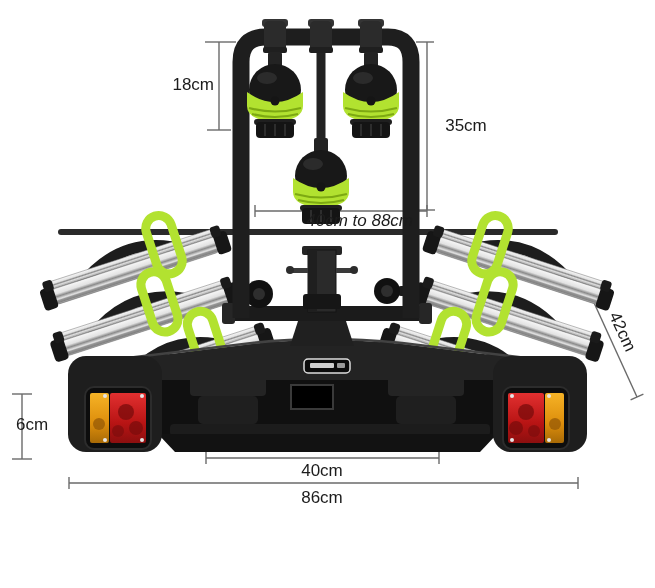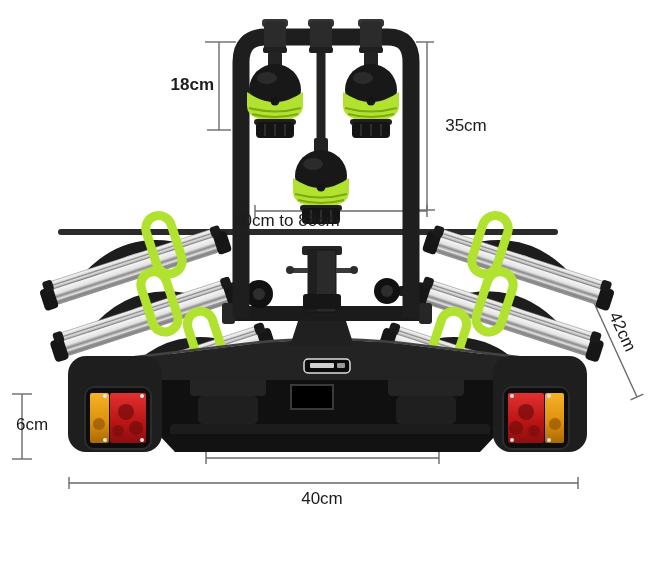--- a/index.html
+++ b/index.html
@@ -5,27 +5,27 @@
   html,body { margin:0; padding:0; background:#ffffff; }
   #stage {
     position:relative; width:655px; height:588px; background:#ffffff;
     overflow:hidden; font-family:"Liberation Sans", sans-serif;
   }
   #stage svg { position:absolute; left:0; top:0; }
   .dim-label {
     position:absolute; font-size:17px; line-height:20px; color:#1c1c1c;
     font-family:"Liberation Sans", sans-serif; white-space:nowrap;
   }
-  .lbl-18   { left:158px; top:75px;  width:56px;  text-align:right;font-weight:bold; }
+  .lbl-18   { left:158px; top:75px;  width:56px;  text-align:right; }
   .lbl-35   { left:436px; top:116px; width:60px;  text-align:center; }
-  .lbl-4088 { left:233px; top:211px; width:180px; text-align:left; }
+  .lbl-4088 { left:233px; top:211px; width:180px; text-align:right;font-style:italic; }
   .lbl-42   { left:592px; top:322px; width:60px; height:20px; text-align:center;
               transform:rotate(65deg); transform-origin:center; }
   .lbl-6    { left:16px;  top:415px; width:50px;  text-align:left; }
-  .lbl-40   { left:272px; top:461px; width:100px; text-align:center;margin-top:28px; }
+  .lbl-40   { left:272px; top:461px; width:100px; text-align:center; }
   .lbl-86   { left:272px; top:488px; width:100px; text-align:center; }
 </style>
 </head>
 <body>
 
 <div id="stage">
 
   <svg width="655" height="588" viewBox="0 0 655 588">
     <defs>
       <linearGradient id="silver" x1="0" y1="0" x2="0" y2="1">
@@ -240,13 +240,14 @@
       <use href="#clampknob" transform="translate(321,184)"></use>
     </g>
   </svg>
 
   <div class="dim-label lbl-18">18cm</div>
   <div class="dim-label lbl-35">35cm</div>
   <div class="dim-label lbl-4088">40cm to 88cm</div>
   <div class="dim-label lbl-42">42cm</div>
   <div class="dim-label lbl-6">6cm</div>
   <div class="dim-label lbl-40">40cm</div>
+  <div class="dim-label lbl-86">86cm</div>
 </div>
 
 </body></html>

